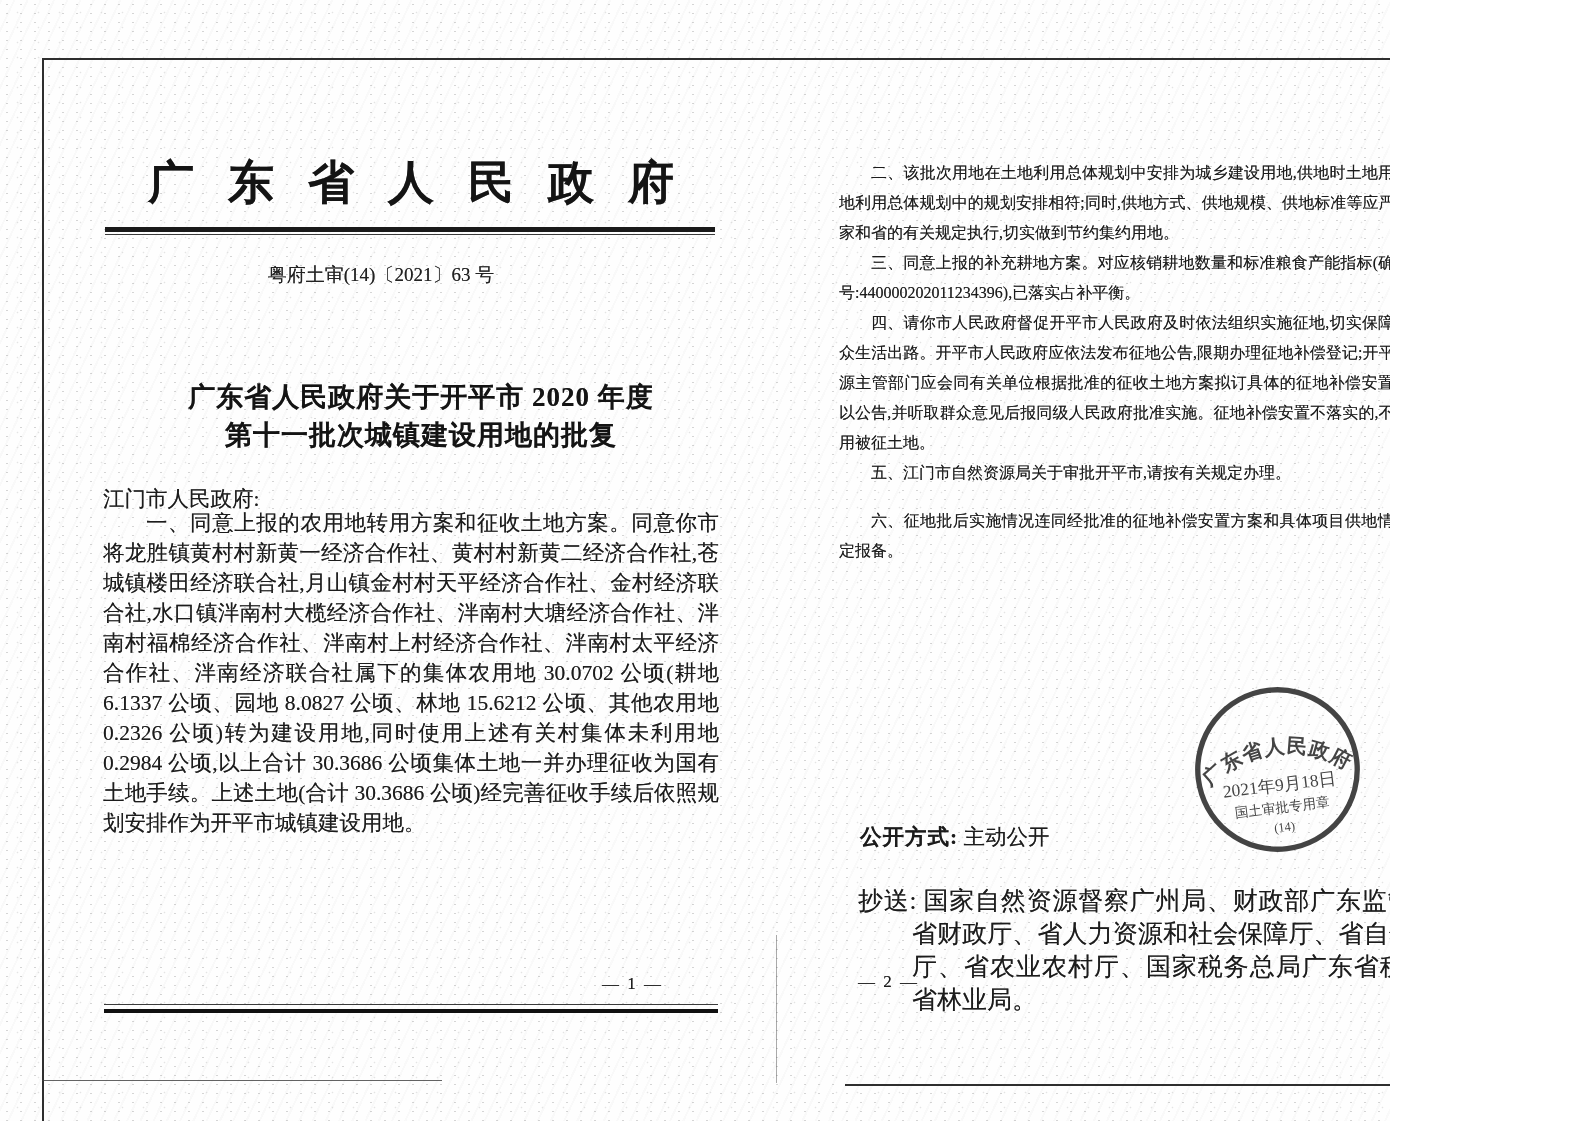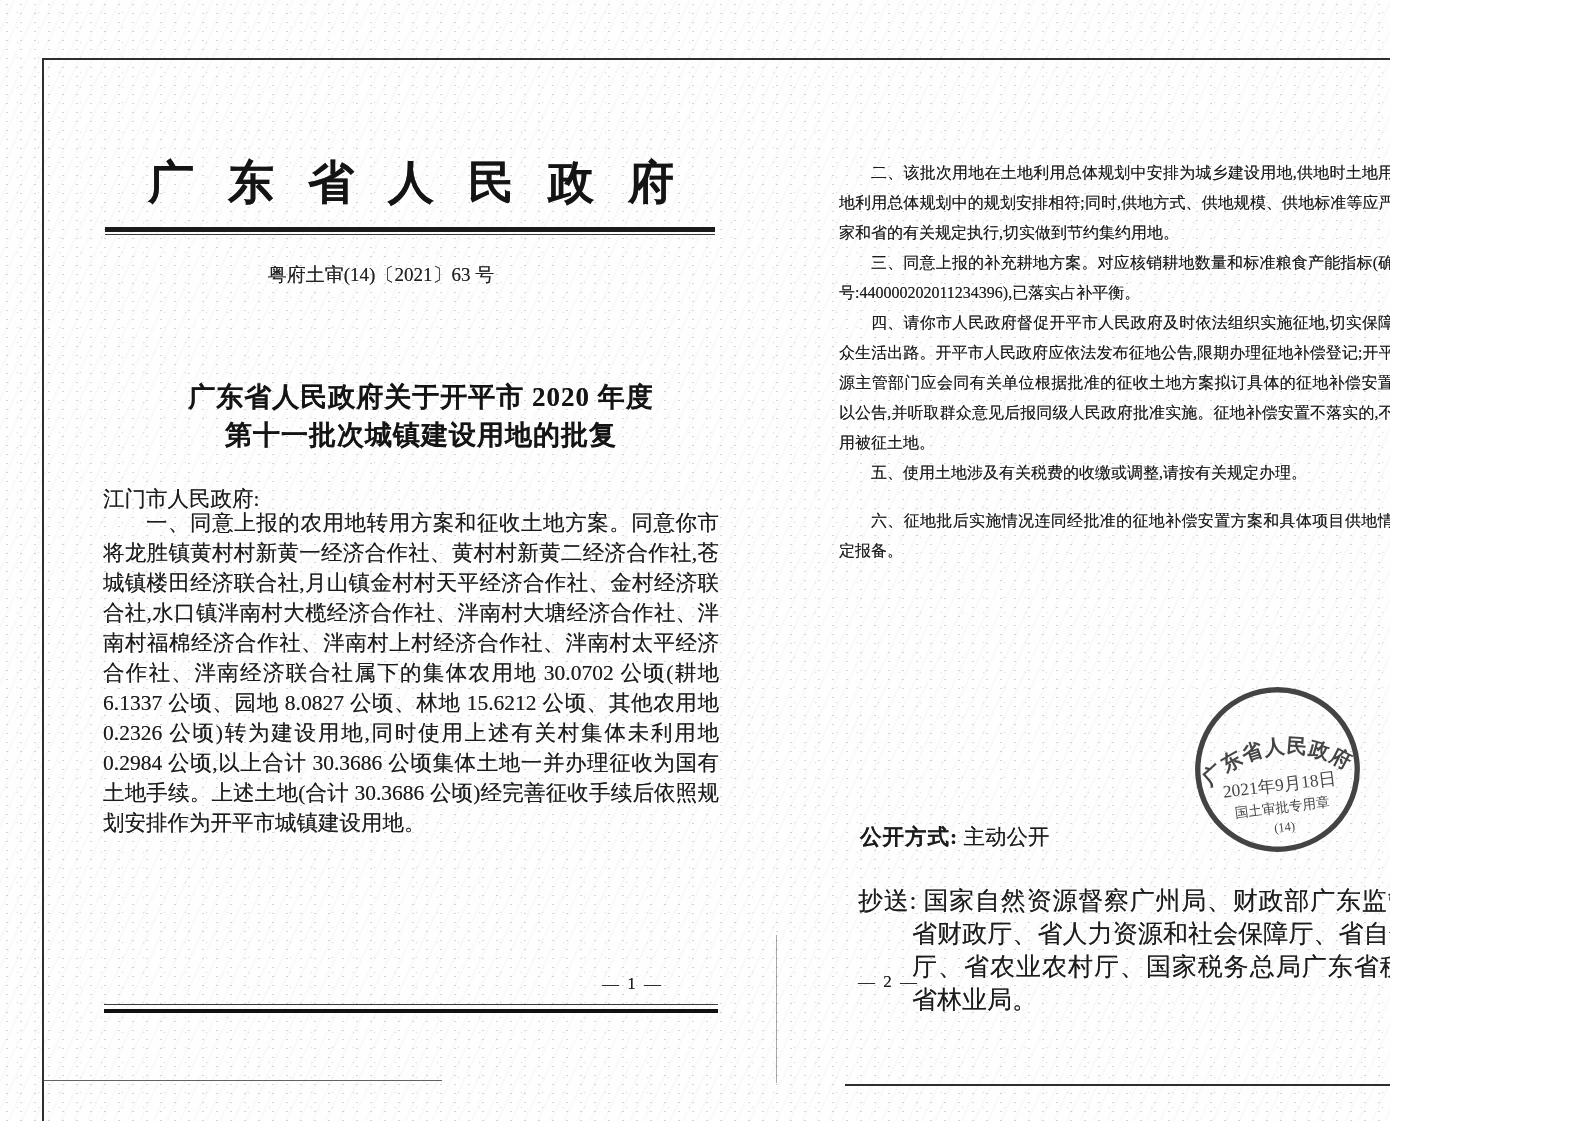--- a/index.html
+++ b/index.html
@@ -108,21 +108,21 @@
     <p>一、同意上报的农用地转用方案和征收土地方案。同意你市将龙胜镇黄村村新黄一经济合作社、黄村村新黄二经济合作社,苍城镇楼田经济联合社,月山镇金村村天平经济合作社、金村经济联合社,水口镇泮南村大榄经济合作社、泮南村大塘经济合作社、泮南村福棉经济合作社、泮南村上村经济合作社、泮南村太平经济合作社、泮南经济联合社属下的集体农用地 30.0702 公顷(耕地 6.1337 公顷、园地 8.0827 公顷、林地 15.6212 公顷、其他农用地 0.2326 公顷)转为建设用地,同时使用上述有关村集体未利用地 0.2984 公顷,以上合计 30.3686 公顷集体土地一并办理征收为国有土地手续。上述土地(合计 30.3686 公顷)经完善征收手续后依照规划安排作为开平市城镇建设用地。</p>
   </div>
 
   <div class="pagenum-1 txt">— 1 —</div>
   <div class="footer-rule-1"></div>
 
   <div class="body2 txt">
     <p>二、该批次用地在土地利用总体规划中安排为城乡建设用地,供地时土地用途应与土地利用总体规划中的规划安排相符;同时,供地方式、供地规模、供地标准等应严格按照国家和省的有关规定执行,切实做到节约集约用地。</p>
     <p>三、同意上报的补充耕地方案。对应核销耕地数量和标准粮食产能指标(确认信息编号:440000202011234396),已落实占补平衡。</p>
     <p>四、请你市人民政府督促开平市人民政府及时依法组织实施征地,切实保障被征地群众生活出路。开平市人民政府应依法发布征地公告,限期办理征地补偿登记;开平市自然资源主管部门应会同有关单位根据批准的征收土地方案拟订具体的征地补偿安置方案并予以公告,并听取群众意见后报同级人民政府批准实施。征地补偿安置不落实的,不得强行使用被征土地。</p>
-    <p>五、使用土地涉及有关税费的收缴或调整,请按有关规定办理。</p>
+    <p>五、江门市自然资源局关于审批开平市,请按有关规定办理。</p>
     <p class="gap-before">六、征地批后实施情况连同经批准的征地补偿安置方案和具体项目供地情况须按规定报备。</p>
   </div>
 
   <svg class="seal" viewBox="0 0 180 180">
     <g transform="rotate(-7 90 90)" fill="#2b2b2b">
       <circle cx="90" cy="90" r="82" fill="none" stroke="#2b2b2b" stroke-width="5.5"></circle>
       <path id="sealArc" d="M 14 104 A 110 110 0 0 1 166 104" fill="none"></path>
       <text font-size="21" font-weight="bold" letter-spacing="1">
         <textPath href="#sealArc" startOffset="50%" text-anchor="middle">广东省人民政府</textPath>
       </text>

